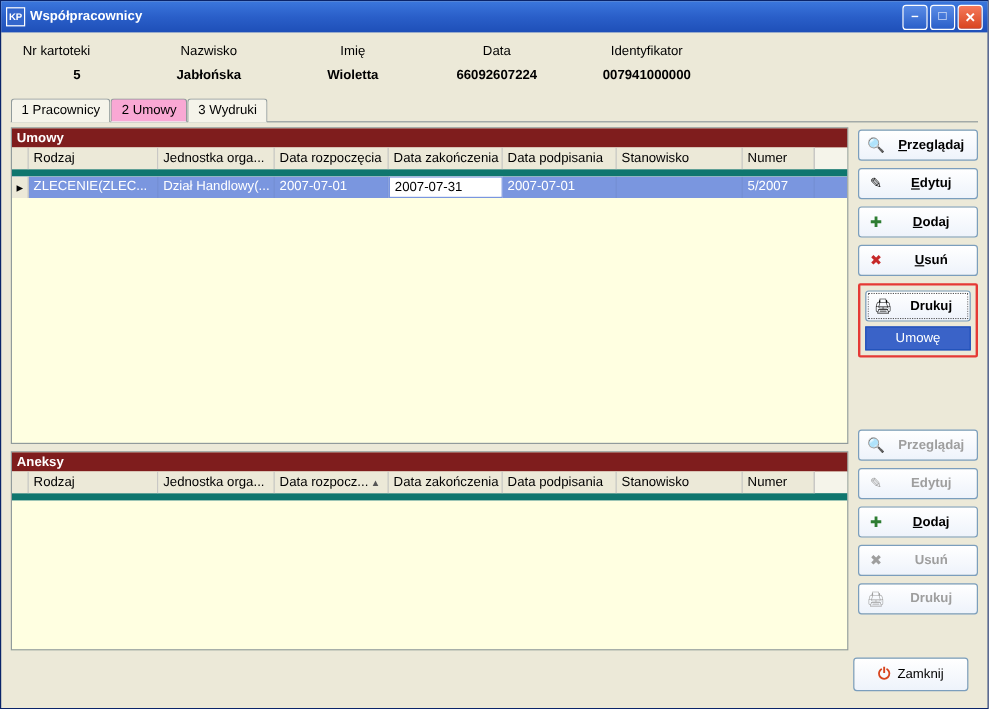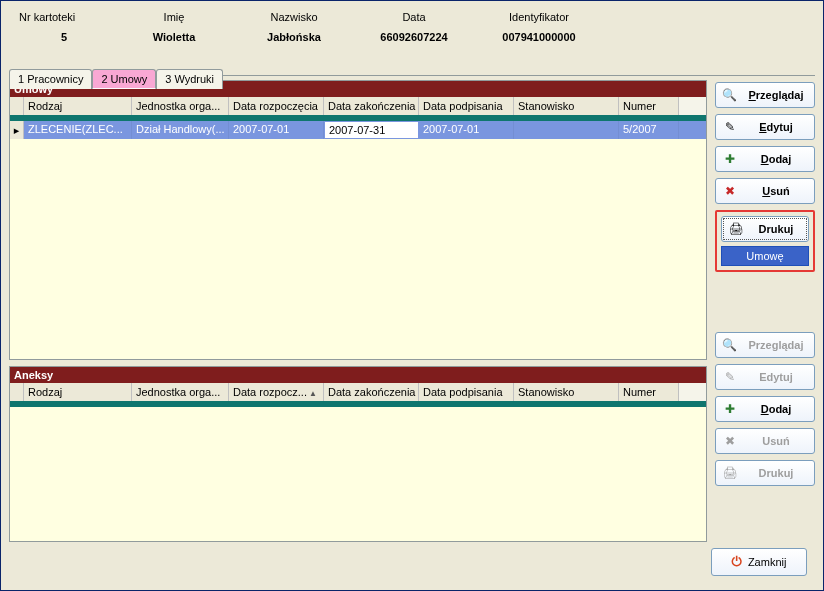--- a/index.html
+++ b/index.html
@@ -16,21 +16,21 @@
 .win-btn.close { background: linear-gradient(to bottom, #F5795A, #D8441E); color: white; }
 
 .content { flex: 1; padding: 6px 8px; display: flex; flex-direction: column; }
 
 .header-fields { display: flex; gap: 10px; padding: 4px 10px 10px 10px; }
 .field-col { display: flex; flex-direction: column; gap: 8px; }
 .field-col .lbl { color: #000; white-space: nowrap; }
 .field-col .val { font-weight: bold; text-align: center; }
 
 .tabs { display: flex; border-bottom: 1px solid #919B9C; margin-top: 2px; }
-.tab { padding: 3px 8px; border: 1px solid #919B9C; border-bottom: none; background: #F5F4EA; border-top-left-radius: 3px; border-top-right-radius: 3px; margin-right: 0px; cursor: pointer; position: relative; top: 14px; }
+.tab { padding: 3px 8px; border: 1px solid #919B9C; border-bottom: none; background: #F5F4EA; border-top-left-radius: 3px; border-top-right-radius: 3px; margin-right: 0px; cursor: pointer; position: relative; top: 1px; }
 .tab.active { background: #f9a8d4; border-bottom: 1px solid #FCFCFE; font-weight: normal; z-index: 2; }
 
 .main-area { flex: 1; display: flex; gap: 8px; padding-top: 4px; }
 .grids-column { flex: 1; display: flex; flex-direction: column; gap: 6px; }
 .side-column { width: 100px; display: flex; flex-direction: column; gap: 6px; padding-top: 2px; }
 
 .grid-panel { border: 1px solid #919B9C; background: #FFFFE1; display: flex; flex-direction: column; }
 .grid-panel.top { flex: 1.6; }
 .grid-panel.bottom { flex: 1; }
 .grid-title { background: #7f1d1d; color: white; font-weight: bold; padding: 2px 4px; }
@@ -65,35 +65,44 @@
 .close-btn { height: 28px; width: 96px; border: 1px solid #7B9EBD; border-radius: 3px; background: linear-gradient(to bottom, #ffffff, #EEF3FB); display: flex; align-items: center; justify-content: center; gap: 6px; cursor: pointer; }
 .close-btn .power { color: #D8441E; font-weight: bold; font-size: 13px; }
 
 .sort-arrow { font-size: 8px; color: #555; margin-left: 2px; }
 </style>
 </head>
 <body>
 
 <div class="window">
 
+  <div class="titlebar">
+    <span class="app-icon">KP</span>
+    <span class="title">Współpracownicy</span>
+    <div class="win-controls">
+      <div class="win-btn min">–</div>
+      <div class="win-btn max">□</div>
+      <div class="win-btn close">✕</div>
+    </div>
+  </div>
 
   <div class="content">
 
     <div class="header-fields">
       <div class="field-col" style="width:90px">
         <span class="lbl">Nr kartoteki</span>
         <span class="val">5</span>
       </div>
       <div class="field-col" style="width:110px">
+        <span class="lbl" style="text-align:center">Nazwisko</span>
+        <span class="val">Jabłońska</span>
+      </div>
+      <div class="field-col" style="width:110px">
         <span class="lbl" style="text-align:center">Imię</span>
         <span class="val">Wioletta</span>
-      </div>
-      <div class="field-col" style="width:110px">
-        <span class="lbl" style="text-align:center">Nazwisko</span>
-        <span class="val">Jabłońska</span>
       </div>
       <div class="field-col" style="width:110px">
         <span class="lbl" style="text-align:center">Data</span>
         <span class="val">66092607224</span>
       </div>
       <div class="field-col" style="width:120px">
         <span class="lbl" style="text-align:center">Identyfikator</span>
         <span class="val">007941000000</span>
       </div>
     </div>

